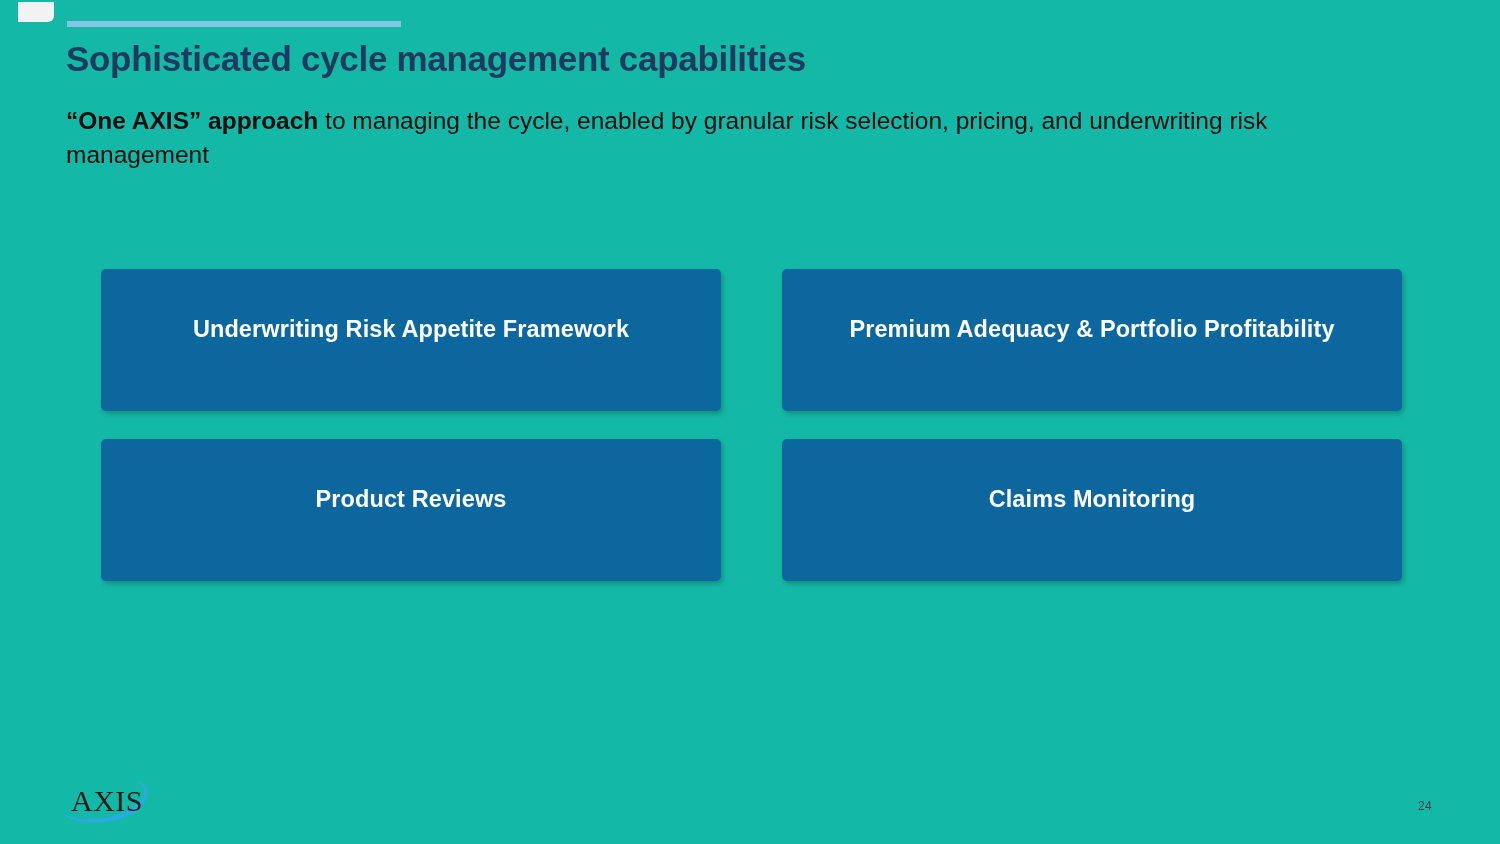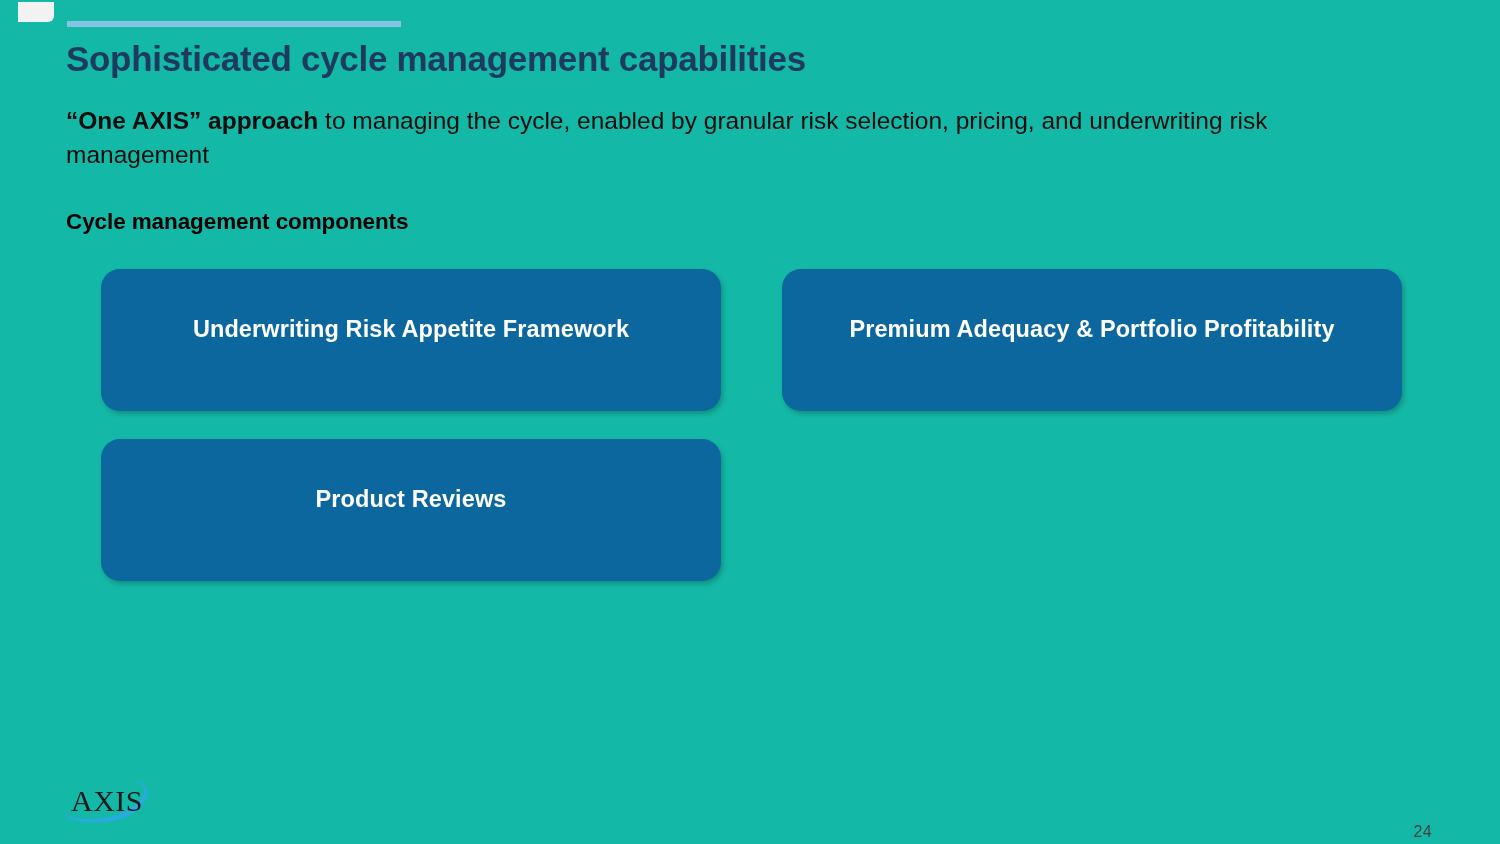--- a/index.html
+++ b/index.html
@@ -87,21 +87,21 @@
     height: 482px;
     display: grid;
     grid-template-columns: 620px 620px;
     grid-template-rows: 142px 142px 142px;
     column-gap: 61px;
     row-gap: 28px;
   }
 
   .card {
     background: #0b679e;
-    border-radius: 19px;
+    border-radius: 5px;
     box-shadow: 2px 3px 5px rgba(0, 0, 0, 0.22);
     display: flex;
     align-items: center;
     justify-content: center;
     padding: 0 24px 22px 24px;
     box-sizing: border-box;
     text-align: center;
   }
 
   .card-label {
@@ -118,52 +118,53 @@
     left: 59px;
     top: 777px;
     width: 96px;
     height: 50px;
   }
 
   .page-number {
     position: absolute;
     right: 68px;
     top: 799px;
-    font-size: 16px;
+    font-size: 12px;
     color: #404040;
     letter-spacing: 0.3px;
-    margin-top: 24px;
   }
 </style>
 </head>
 <body>
 
 <div id="slide">
 
   <div class="corner-mark"></div>
 
   <div class="accent-bar"></div>
 
   <div class="slide-title">Sophisticated cycle management capabilities</div>
 
   <div class="subhead">
     <b>“One AXIS” approach</b><span> to managing the cycle, enabled by granular risk selection, pricing, and underwriting risk management</span>
   </div>
 
-  <div class="section-label">Cycle management components</div>
 
   <div class="card-grid">
     <div class="card">
       <span class="card-label">Underwriting Risk Appetite Framework</span>
     </div>
     <div class="card">
       <span class="card-label">Premium Adequacy &amp; Portfolio Profitability</span>
     </div>
     <div class="card">
       <span class="card-label">Product Reviews</span>
+    </div>
+    <div class="card">
+      <span class="card-label">Claims Monitoring</span>
     </div>
   </div>
 
   <div class="logo">
     <svg viewBox="0 0 96 50" width="96" height="50">
       <path d="M4 36 C10 46, 40 49, 64 41 C80 35, 90 24, 88 13 C87 7, 82 4, 76 4 C83 6, 86 10, 85 16 C83 26, 68 36, 50 40 C30 44, 11 42, 4 36 Z" fill="#29abe2"></path>
       <text x="12" y="34" font-family="'Liberation Serif', serif" font-size="30" fill="#1a1a1a" letter-spacing="0.5">AXIS</text>
     </svg>
   </div>
 

